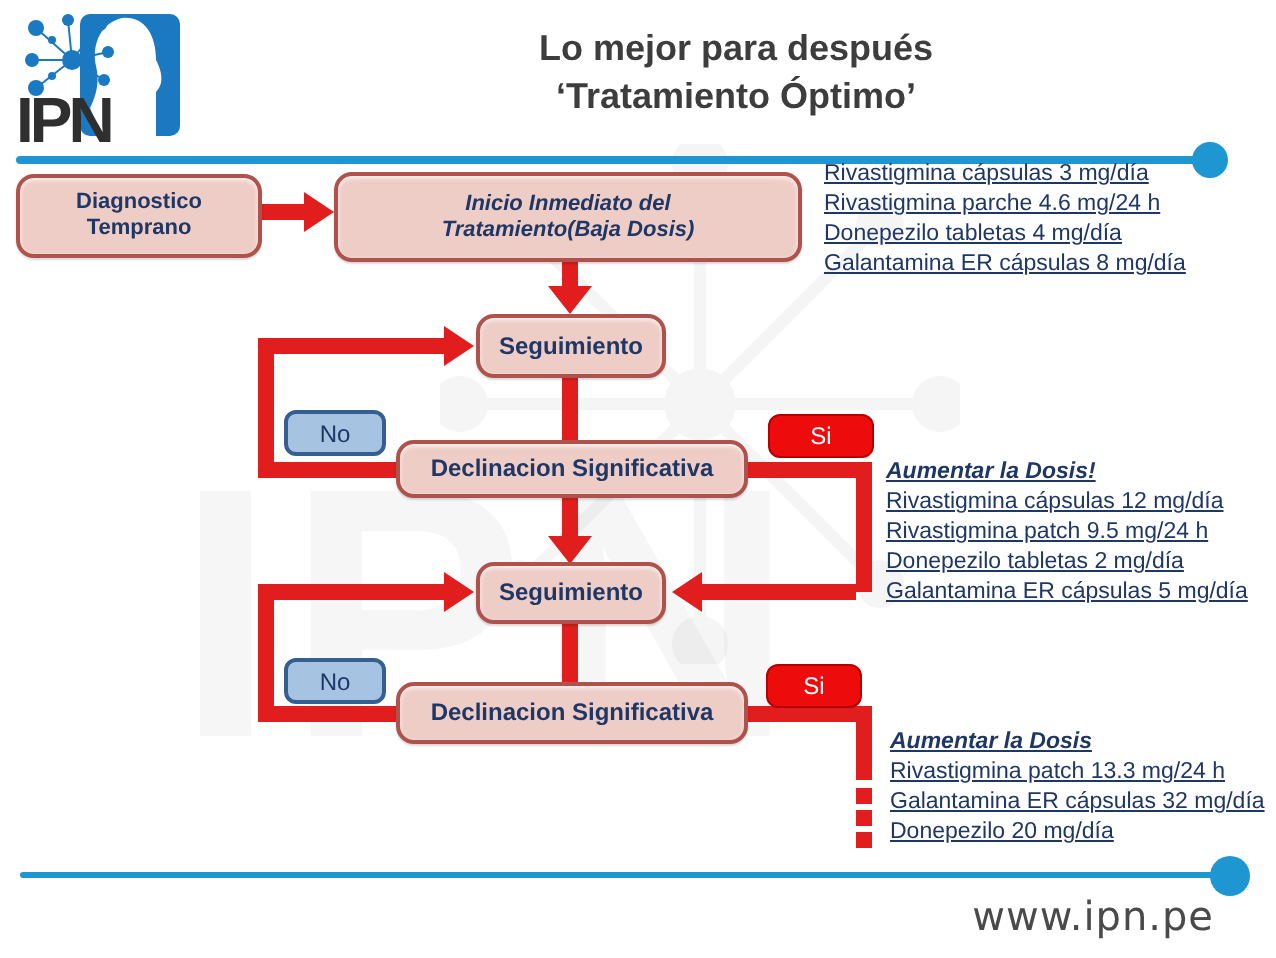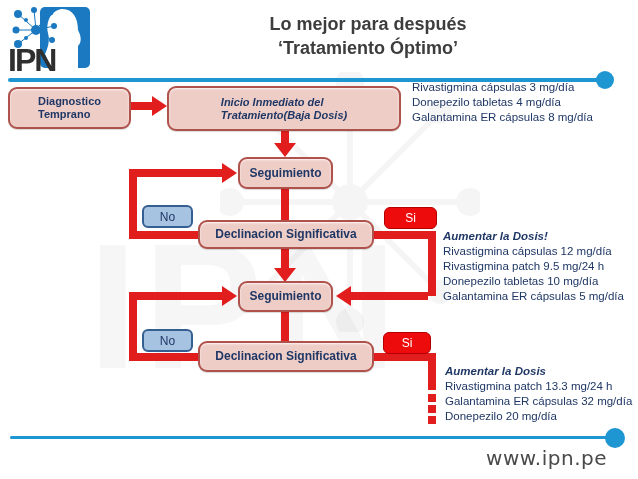--- a/index.html
+++ b/index.html
@@ -28,21 +28,21 @@
   .rule{position:absolute;background:var(--blue);border-radius:2px;}
   .rule-top{left:8px;top:78px;width:597px;height:4px;}
   .rule-bottom{left:10px;top:436px;width:597px;height:3px;}
   .dot{position:absolute;background:var(--blue);border-radius:50%;}
   .dot-top{left:596px;top:71px;width:18px;height:18px;}
   .dot-bottom{left:605px;top:428px;width:20px;height:20px;}
 
   
   .fbox{position:absolute;z-index:2;background:var(--pink);border:2px solid var(--pink-border);
     border-radius:9px;color:var(--navy);font-weight:bold;font-size:11px;line-height:13px;
-    display:flex;align-items:center;justify-content:center;
+    display:flex;align-items:center;justify-content:center;text-align:center;
     white-space:pre-line;box-shadow:inset 0 1px 2px rgba(255,255,255,0.8),0 1px 1px rgba(0,0,0,0.15);}
   .box-diag{left:8px;top:87px;width:123px;height:42px;}
   .box-inicio{left:167px;top:86px;width:234px;height:45px;font-style:italic;}
   .box-seg1{left:238px;top:157px;width:95px;height:32px;font-size:12px;}
   .box-dec1{left:198px;top:220px;width:176px;height:29px;font-size:12px;}
   .box-seg2{left:238px;top:281px;width:95px;height:31px;font-size:12px;}
   .box-dec2{left:198px;top:341px;width:176px;height:31px;font-size:12px;}
 
   
   .badge{position:absolute;z-index:3;font-weight:normal;font-size:12px;
@@ -55,21 +55,21 @@
   .si2{left:383px;top:332px;width:48px;height:22px;}
 
   
   .seg{position:absolute;background:var(--red);z-index:1;}
   .ah{position:absolute;width:0;height:0;z-index:1;}
   .ah-right{border-top:10px solid transparent;border-bottom:10px solid transparent;border-left:15px solid var(--red);}
   .ah-left{border-top:10px solid transparent;border-bottom:10px solid transparent;border-right:15px solid var(--red);}
   .ah-down{border-left:11px solid transparent;border-right:11px solid transparent;border-top:14px solid var(--red);}
 
   
-  .note{position:absolute;color:var(--navy);font-size:11.5px;line-height:15px;}
+  .note{position:absolute;color:var(--navy);font-size:11.5px;line-height:15px;text-decoration:underline;}
   .note1{left:412px;top:80px;width:220px;}
   .note2{left:443px;top:229px;width:195px;}
   .note3{left:445px;top:364px;width:193px;}
   .note-title{font-weight:bold;font-style:italic;}
 
   
   .site{position:absolute;right:31px;top:446px;font-size:20px;color:var(--footer-gray);
     letter-spacing:0.5px;font-family:"DejaVu Sans",sans-serif;}
 </style>
 </head>
@@ -181,29 +181,30 @@
   <div class="ah ah-right" style="left:222px;top:286px;"></div>
 
   <div class="seg" style="left:372px;top:353px;width:64px;height:8px;"></div>
   <div class="seg" style="left:428px;top:353px;width:8px;height:37px;"></div>
   <div class="seg" style="left:428px;top:394px;width:8px;height:8px;"></div>
   <div class="seg" style="left:428px;top:405px;width:8px;height:8px;"></div>
   <div class="seg" style="left:428px;top:416px;width:8px;height:8px;"></div>
 
   <div class="note note1">
     <div>Rivastigmina cápsulas 3 mg/día</div>
+    <div>Rivastigmina parche 4.6 mg/24 h</div>
     <div>Donepezilo tabletas 4 mg/día</div>
     <div>Galantamina ER cápsulas 8 mg/día</div>
   </div>
 
   <div class="note note2">
     <div class="note-title">Aumentar la Dosis!</div>
     <div>Rivastigmina cápsulas 12 mg/día</div>
     <div>Rivastigmina patch 9.5 mg/24 h</div>
-    <div>Donepezilo tabletas 10 mg/día</div>
+    <div>Donepezilo tabletas 2 mg/día</div>
     <div>Galantamina ER cápsulas 5 mg/día</div>
   </div>
 
   <div class="note note3">
     <div class="note-title">Aumentar la Dosis</div>
     <div>Rivastigmina patch 13.3 mg/24 h</div>
     <div>Galantamina ER cápsulas 32 mg/día</div>
     <div>Donepezilo 20 mg/día</div>
   </div>
 

